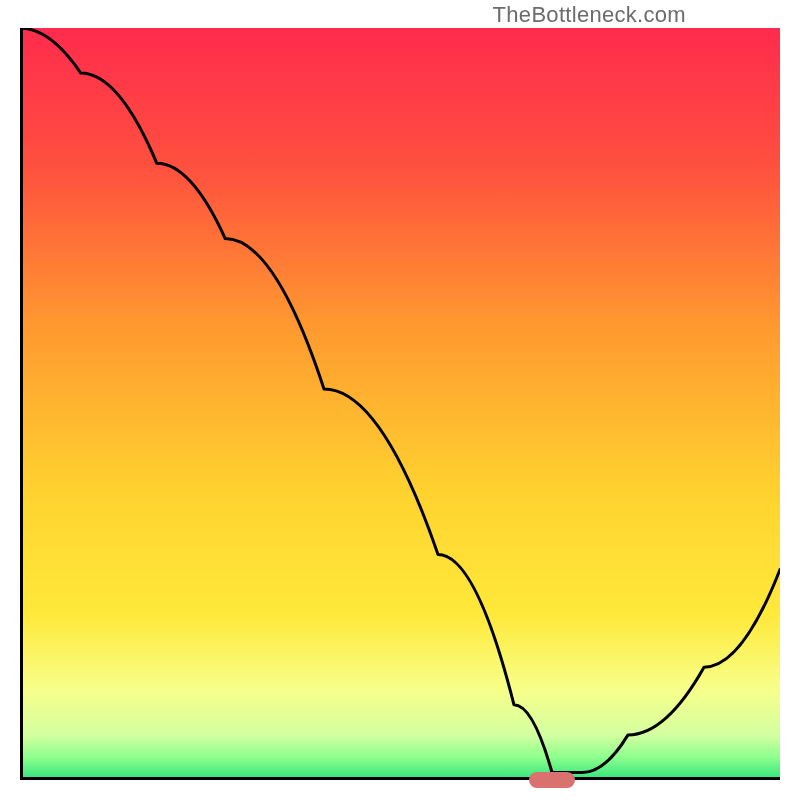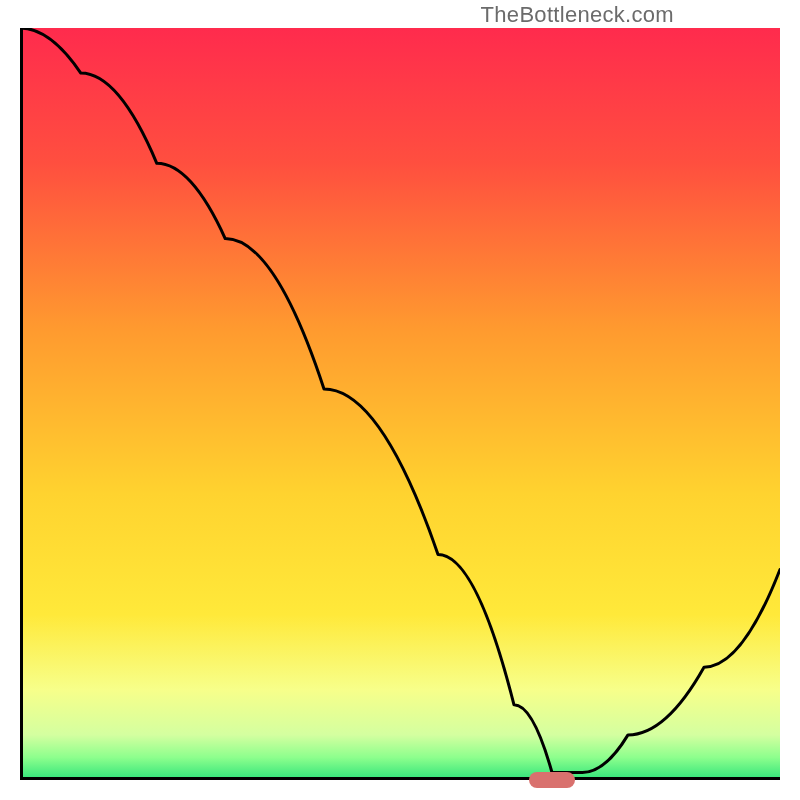--- a/index.html
+++ b/index.html
@@ -8,20 +8,21 @@
     width: 800px;
     height: 800px;
     overflow: hidden;
     background: #ffffff;
     font-family: Arial, Helvetica, sans-serif;
   }
   .stage {
     position: relative;
     width: 684px;
     height: 800px;
+    padding-left: 12px;
   }
   .watermark {
     position: absolute;
     top: 2px;
     right: 10px;
     color: #6b6b6b;
     font-size: 22px;
     font-weight: 500;
     letter-spacing: 0.3px;
     z-index: 10;

